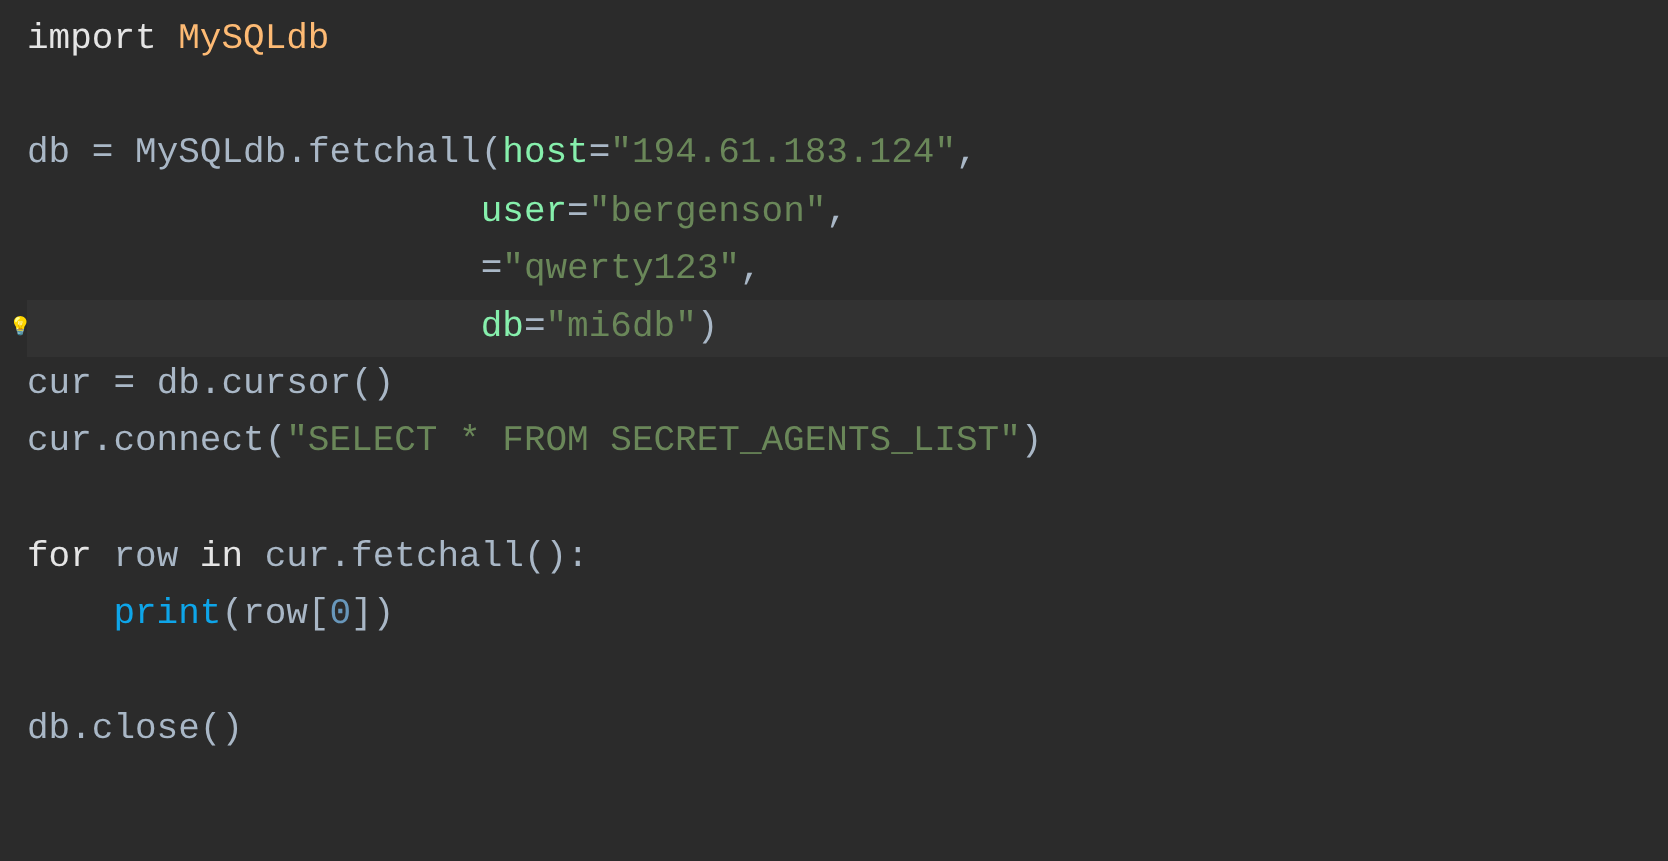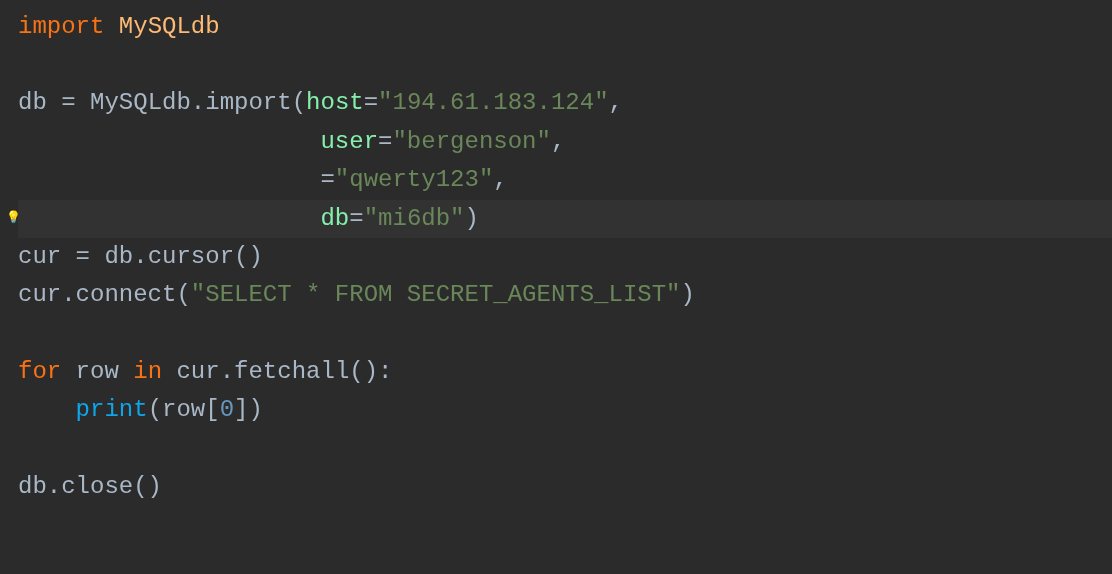--- a/index.html
+++ b/index.html
@@ -33,35 +33,35 @@
       background: #323232;
     }
     .gutter-icon {
       position: absolute;
       left: -12px;
       top: 50%;
       transform: translateY(-50%);
       font-size: 12px;
       color: #f9c74f;
     }
-    .kw { color: #f97316; }
+    .kw { color: #e5e5e5; }
     .str { color: #6a8759; }
     .num { color: #6897bb; }
     .param { color: #86efac; }
     .builtin { color: #0ea5e9; }
     .plain { color: #a9b7c6; }
     .module { color: #fdba74; }
   </style>
 </head>
 <body>
 
 <div class="editor">
   <div class="line"><span class="kw">import</span><span class="module"> MySQLdb</span></div>
   <div class="line"><span class="plain"></span></div>
-  <div class="line"><span class="plain">db </span><span class="plain">= </span><span class="plain">MySQLdb.import(</span><span class="param">host</span><span class="plain">=</span><span class="str">"194.61.183.124"</span><span class="plain">,</span></div>
+  <div class="line"><span class="plain">db </span><span class="plain">= </span><span class="plain">MySQLdb.fetchall(</span><span class="param">host</span><span class="plain">=</span><span class="str">"194.61.183.124"</span><span class="plain">,</span></div>
   <div class="line"><span class="plain">                     </span><span class="param">user</span><span class="plain">=</span><span class="str">"bergenson"</span><span class="plain">,</span></div>
   <div class="line"><span class="plain">                     </span><span class="plain">=</span><span class="str">"qwerty123"</span><span class="plain">,</span></div>
   <div class="line highlighted"><span class="gutter-icon">💡</span><span class="plain">                     </span><span class="param">db</span><span class="plain">=</span><span class="str">"mi6db"</span><span class="plain">)</span></div>
   <div class="line"><span class="plain">cur </span><span class="plain">= </span><span class="plain">db.cursor()</span></div>
   <div class="line"><span class="plain">cur.connect(</span><span class="str">"SELECT * FROM SECRET_AGENTS_LIST"</span><span class="plain">)</span></div>
   <div class="line"><span class="plain"></span></div>
   <div class="line"><span class="kw">for</span><span class="plain"> row </span><span class="kw">in</span><span class="plain"> cur.fetchall():</span></div>
   <div class="line"><span class="plain">    </span><span class="builtin">print</span><span class="plain">(row[</span><span class="num">0</span><span class="plain">])</span></div>
   <div class="line"><span class="plain"></span></div>
   <div class="line"><span class="plain">db.close()</span></div>

